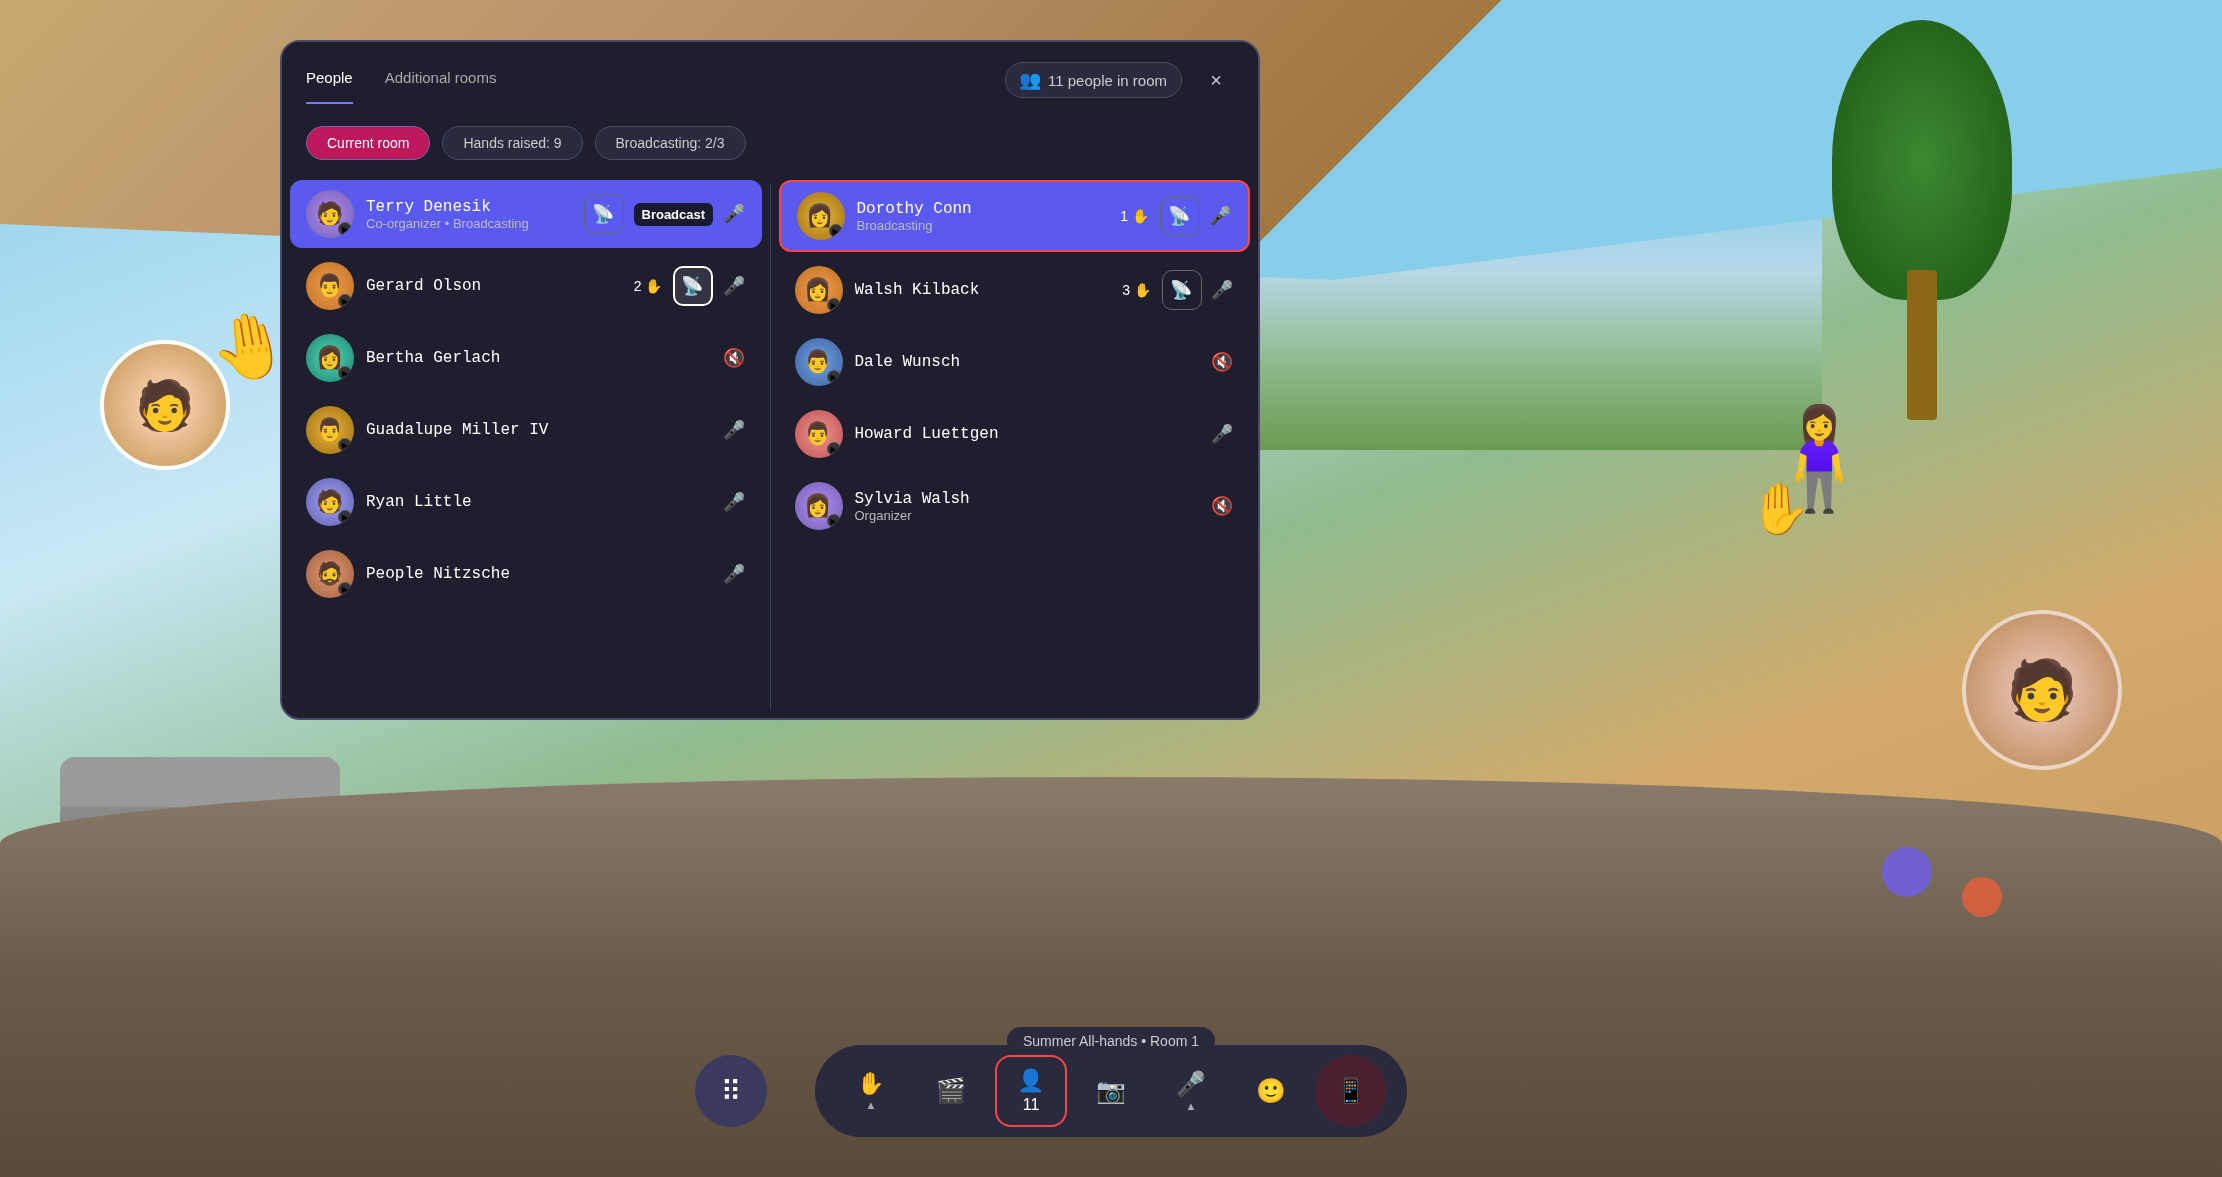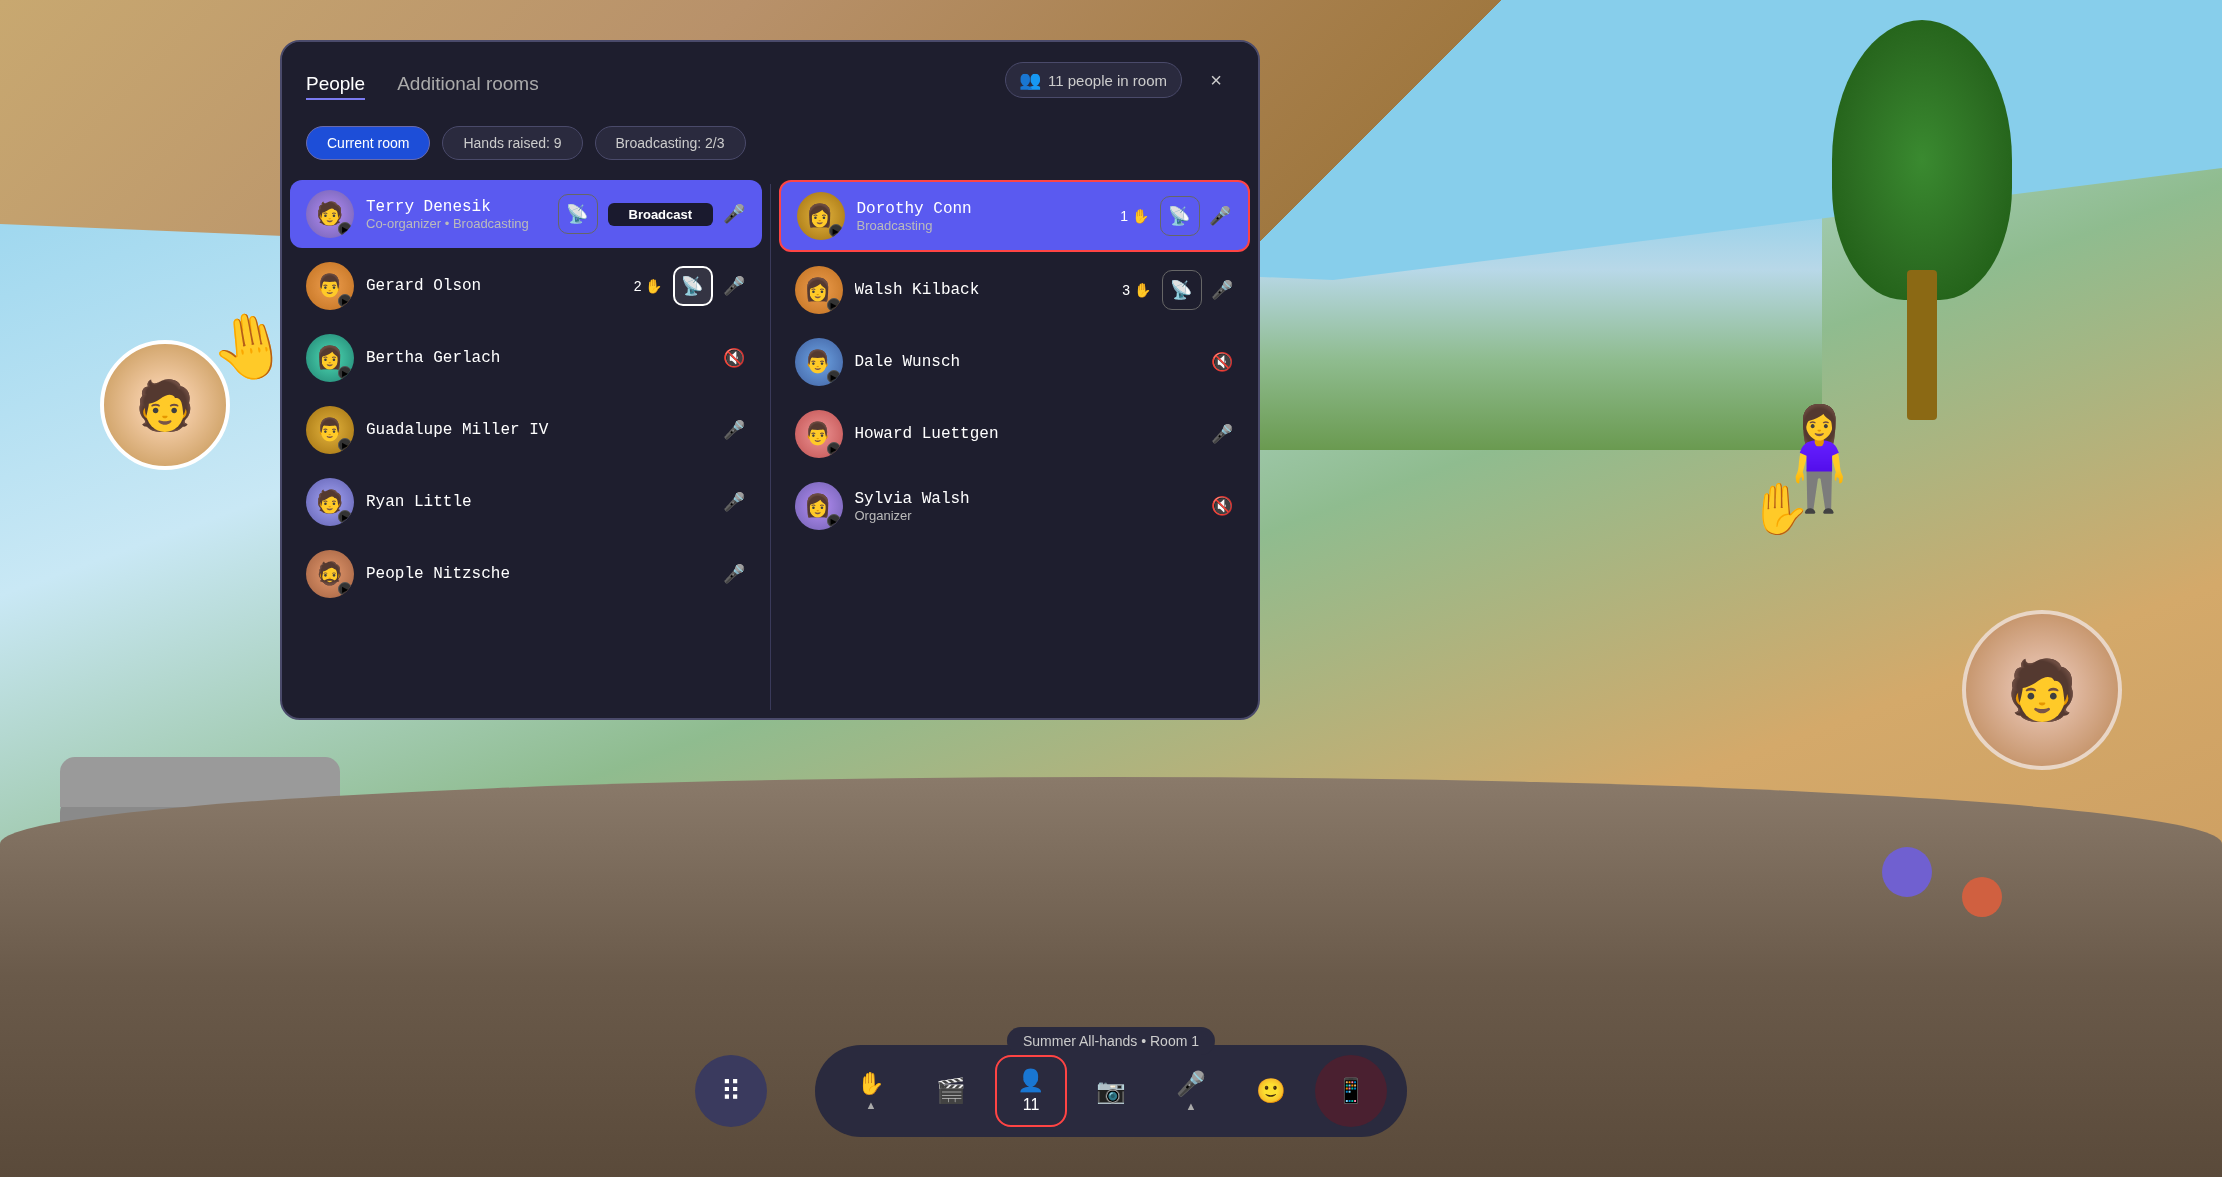--- a/index.html
+++ b/index.html
@@ -137,24 +137,24 @@
     
     .panel-tabs {
       display: flex;
       align-items: center;
       padding: 20px 24px 0;
       gap: 32px;
       background: #1e1e2e;
       position: relative;
     }
     .tab {
-      font-size: 19px;
+      font-size: 15px;
       color: #aaa;
       cursor: pointer;
-      padding-bottom: 3px;
+      padding-bottom: 16px;
       border-bottom: 2px solid transparent;
     }
     .tab.active {
       color: #fff;
       border-bottom: 2px solid #7b7bf0;
     }
 
     
     .panel-tabs-right {
       margin-left: auto;
@@ -194,21 +194,21 @@
     .filter-btn {
       padding: 8px 20px;
       border-radius: 20px;
       border: 1px solid #4a4a6a;
       background: #2a2a3e;
       color: #ccc;
       font-size: 14px;
       cursor: pointer;
     }
     .filter-btn.active {
-      background: #1d4ed8;
+      background: #be185d;
       color: #fff;
       border-color: #6a6aaa;
     }
 
     
     .people-list-area {
       display: flex;
       flex: 1;
       overflow: hidden;
     }
@@ -288,21 +288,21 @@
     .icon-btn.active-outlined {
       border: 2px solid #fff;
       background: rgba(255,255,255,0.1);
     }
 
     .broadcast-badge {
       background: #1a1a2e;
       color: #fff;
       font-size: 13px;
       font-weight: 600;
-      padding: 4px 21px;
+      padding: 4px 8px;
       border-radius: 6px;
     }
 
     .hand-count {
       display: flex;
       align-items: center;
       gap: 4px;
       color: #fff;
       font-size: 14px;
     }

